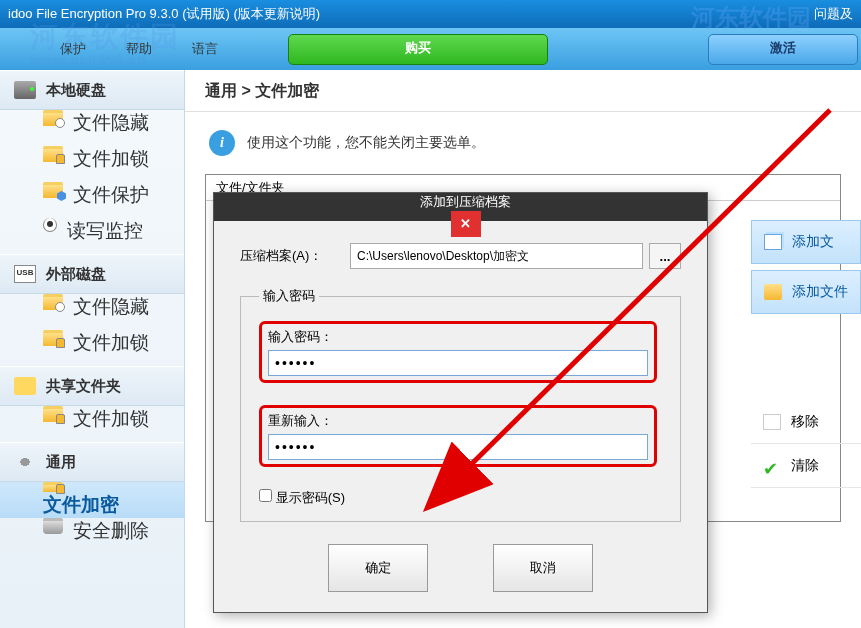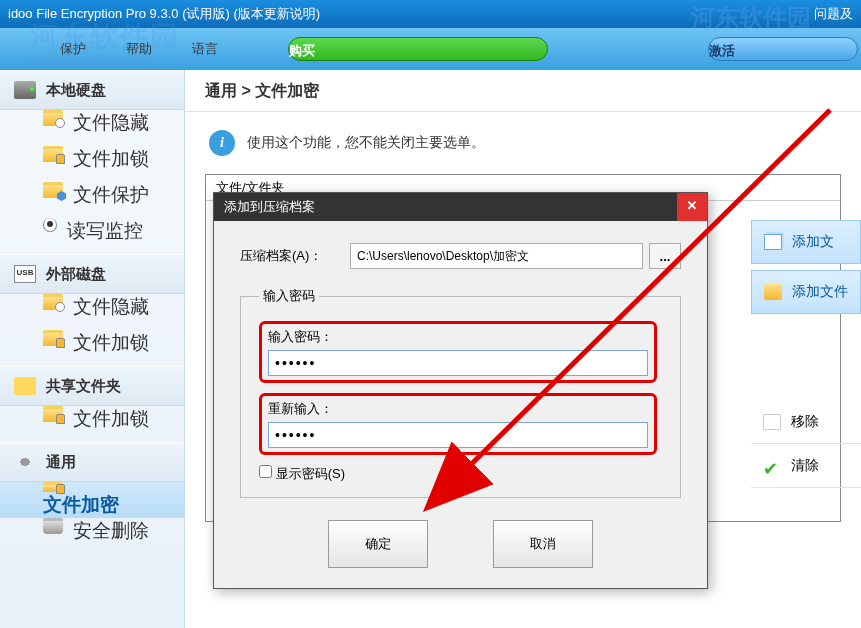--- a/index.html
+++ b/index.html
@@ -3,21 +3,21 @@
   <meta charset="utf-8">
   <style>
     * { margin: 0; padding: 0; box-sizing: border-box; font-family: "Microsoft YaHei", Arial, sans-serif; }
     body { width: 861px; height: 628px; overflow: hidden; background: #fff; position: relative; }
     
     .titlebar { height: 28px; background: linear-gradient(#1a8ee0, #0d6cb8); color: #fff; display: flex; align-items: center; padding-left: 8px; font-size: 13px; position: relative; }
     .titlebar .right-text { position: absolute; right: 8px; }
     
     .menubar { height: 42px; background: linear-gradient(#6ec5f5, #3a9fe0); display: flex; align-items: center; padding-left: 60px; gap: 40px; font-size: 13px; color: #333; position: relative; }
     .menubar .item { cursor: pointer; }
-    .menubar .big-btn { flex: 0 0 auto; height: 24px; line-height: 26px; border-radius: 12px; font-size: 13px; font-weight: bold; }
+    .menubar .big-btn { flex: 0 0 auto; text-align: center; height: 31px; line-height: 26px; border-radius: 5px; font-size: 13px; font-weight: bold; }
     .menubar .buy { background: linear-gradient(#5fd84f,#2fb820); color: #fff; border: 1px solid #1a8010; width: 260px; margin-left: 30px; }
     .menubar .activate { background: linear-gradient(#8dd0ff,#4aa8e8); color: #1a3d6b; border: 1px solid #2a7cc0; width: 150px; position: absolute; right: 3px; }
     
     .content { display: flex; height: calc(100% - 70px); }
     
     .sidebar { width: 185px; background: linear-gradient(#f5f9fc, #e8f1f8); border-right: 1px solid #c5d8e8; overflow-y: auto; }
     .sidebar .section-hdr { height: 40px; display: flex; align-items: center; padding-left: 14px; font-size: 15px; font-weight: bold; color: #333; background: linear-gradient(#eef5fb, #dde9f3); border-top: 1px solid #fff; border-bottom: 1px solid #c5d8e8; }
     .sidebar .section-hdr .hicon { width: 22px; height: 18px; margin-right: 10px; display: inline-block; }
     .sidebar .section-hdr .hicon.hd { background: linear-gradient(#aaa,#666); border-radius: 2px; position: relative; }
     .sidebar .section-hdr .hicon.hd::after { content:""; position:absolute; right:2px; top:6px; width:4px; height:4px; background:#3f3; border-radius:50%; }
@@ -46,30 +46,30 @@
     .right-actions .ra { height: 44px; display:flex; align-items:center; gap:10px; padding-left:12px; font-size:14px; cursor:pointer; border-bottom:1px solid #e5e5e5; }
     .right-actions .ra.blue { background: linear-gradient(#dcefff,#c3e2fb); border:1px solid #9cc8ef; color:#0a5aa0; margin-bottom:6px; }
     .right-actions .ra .ricon { width:18px; height:16px; }
     .right-actions .ra .ricon.doc { background:#fff; border:1px solid #68a4e0; box-shadow: 2px -2px 0 #bde0ff; }
     .right-actions .ra .ricon.fold { background: linear-gradient(#ffe08a, #f5b830); border-radius:2px; }
     .right-actions .ra .ricon.del { background:#fff; border:1px solid #ccc;}
     .right-actions .ra .ricon.ok { color:#2fb820; font-size:18px; }
     
     
     .dialog { position: absolute; left: 213px; top: 192px; width: 495px; background: #f0f0f0; border: 1px solid #555; box-shadow: 3px 3px 12px rgba(0,0,0,0.3); z-index: 50; }
-    .dialog .dtitle { height: 28px; background: #333; color: #fff; display:flex; align-items:center; justify-content:space-between; padding: 0 0 0 10px; font-size: 13px; }
+    .dialog .dtitle { height: 28px; background: #333; color: #fff; display:flex; align-items:center; justify-content:space-between; padding: 0 0 0 10px; font-size: 13px; flex-direction: column; }
     .dialog .dtitle .close { width: 30px; height: 28px; background: #e03030; text-align:center; line-height:26px; font-weight:bold; cursor:pointer; }
     .dialog .dbody { padding: 22px 26px 18px; }
     .dialog .row { display: flex; align-items: center; margin-bottom: 18px; font-size: 13px; }
     .dialog .row label { width: 110px; }
     .dialog .row .path-box { flex:1; height: 26px; border:1px solid #aaa; background:#fff; padding: 0 6px; line-height:24px; font-size:12px; margin-right:6px; white-space:nowrap; overflow:hidden; }
     .dialog .row .browse { width: 32px; height: 26px; border:1px solid #aaa; background:#f5f5f5; cursor:pointer; font-weight:bold; }
     .dialog fieldset { border: 1px solid #bbb; padding: 16px 18px 14px; margin-bottom: 16px; }
     .dialog fieldset legend { font-size: 13px; padding: 0 4px; }
-    .dialog .frow { margin-bottom: 10px; }
+    .dialog .frow { margin-bottom: 22px; }
     .dialog .frow label { display:block; font-size:13px; margin-bottom: 4px; }
     .dialog .frow input[type=password] { width: 380px; height: 26px; border:1px solid #7aa7d8; padding: 0 6px; font-size:14px; letter-spacing:2px; }
     .dialog .highlight { border: 3px solid #e00000; border-radius: 6px; padding: 4px 6px; display:inline-block; }
     .dialog .chk { margin-top: 4px; font-size:13px; }
     .dialog .dbtns { text-align: center; padding: 6px 0 2px; }
     .dialog .dbtns button { width: 100px; height: 48px; margin: 0 30px; border:1px solid #999; background: linear-gradient(#fff,#e5e5e5); cursor:pointer; font-size:13px; }
     
     
     .arrow-svg { position:absolute; left: 400px; top: 100px; width: 460px; height: 430px; z-index: 60; pointer-events:none; }
     

